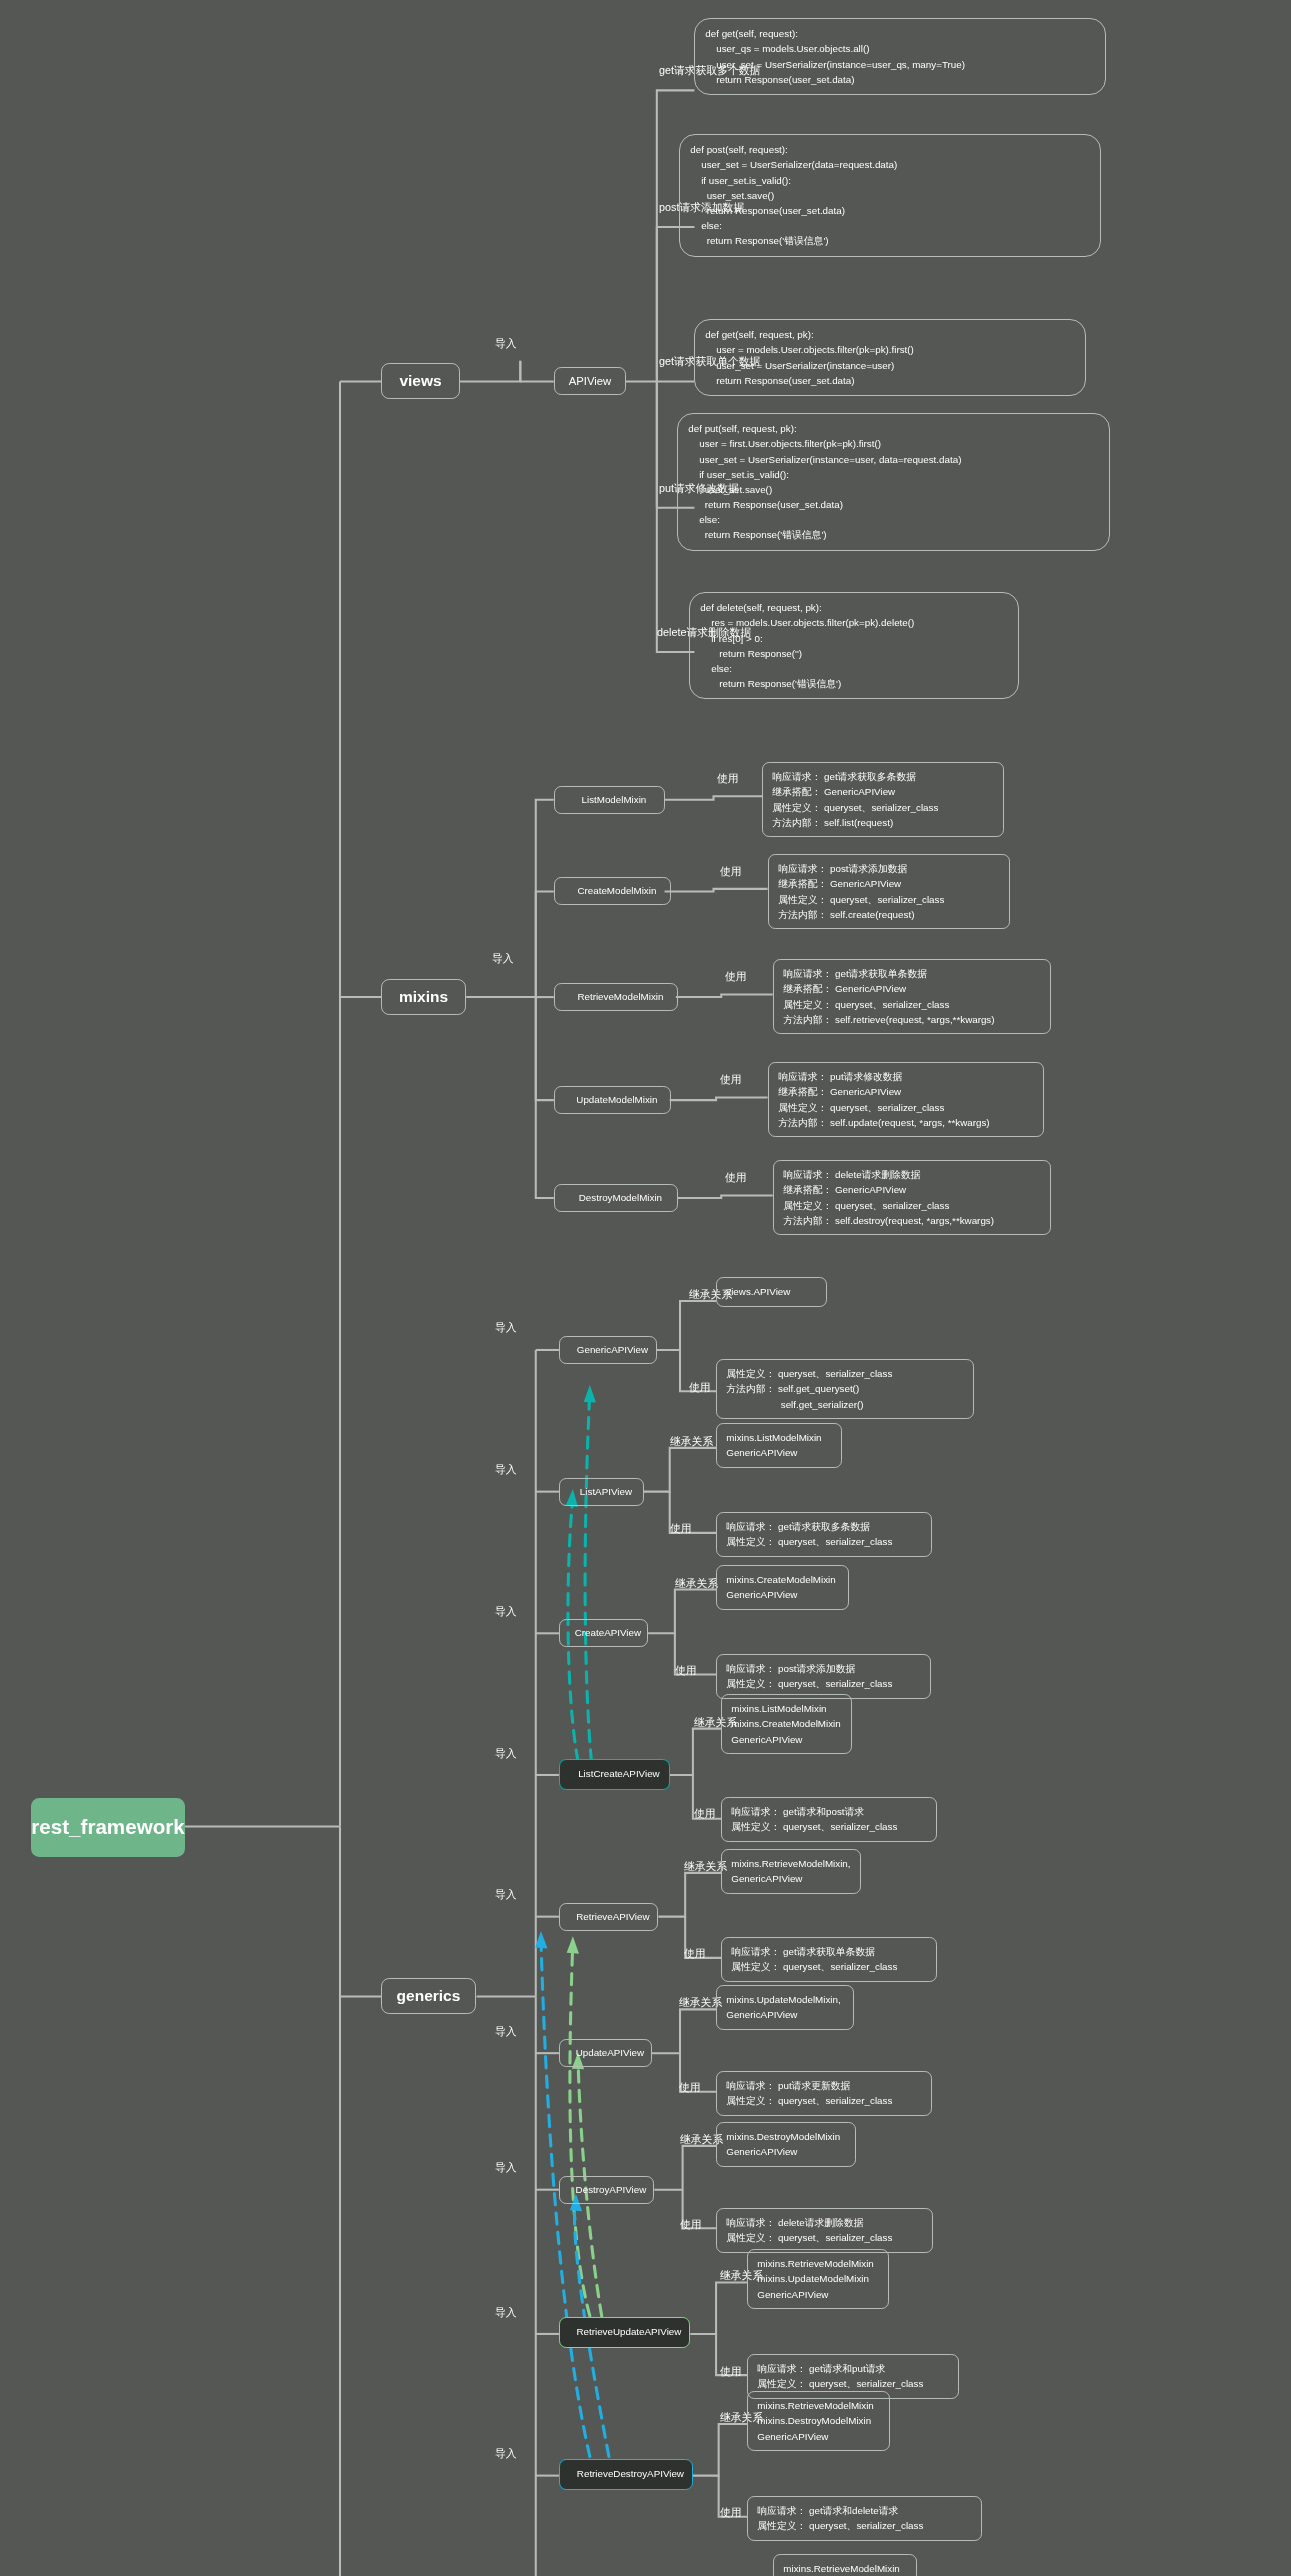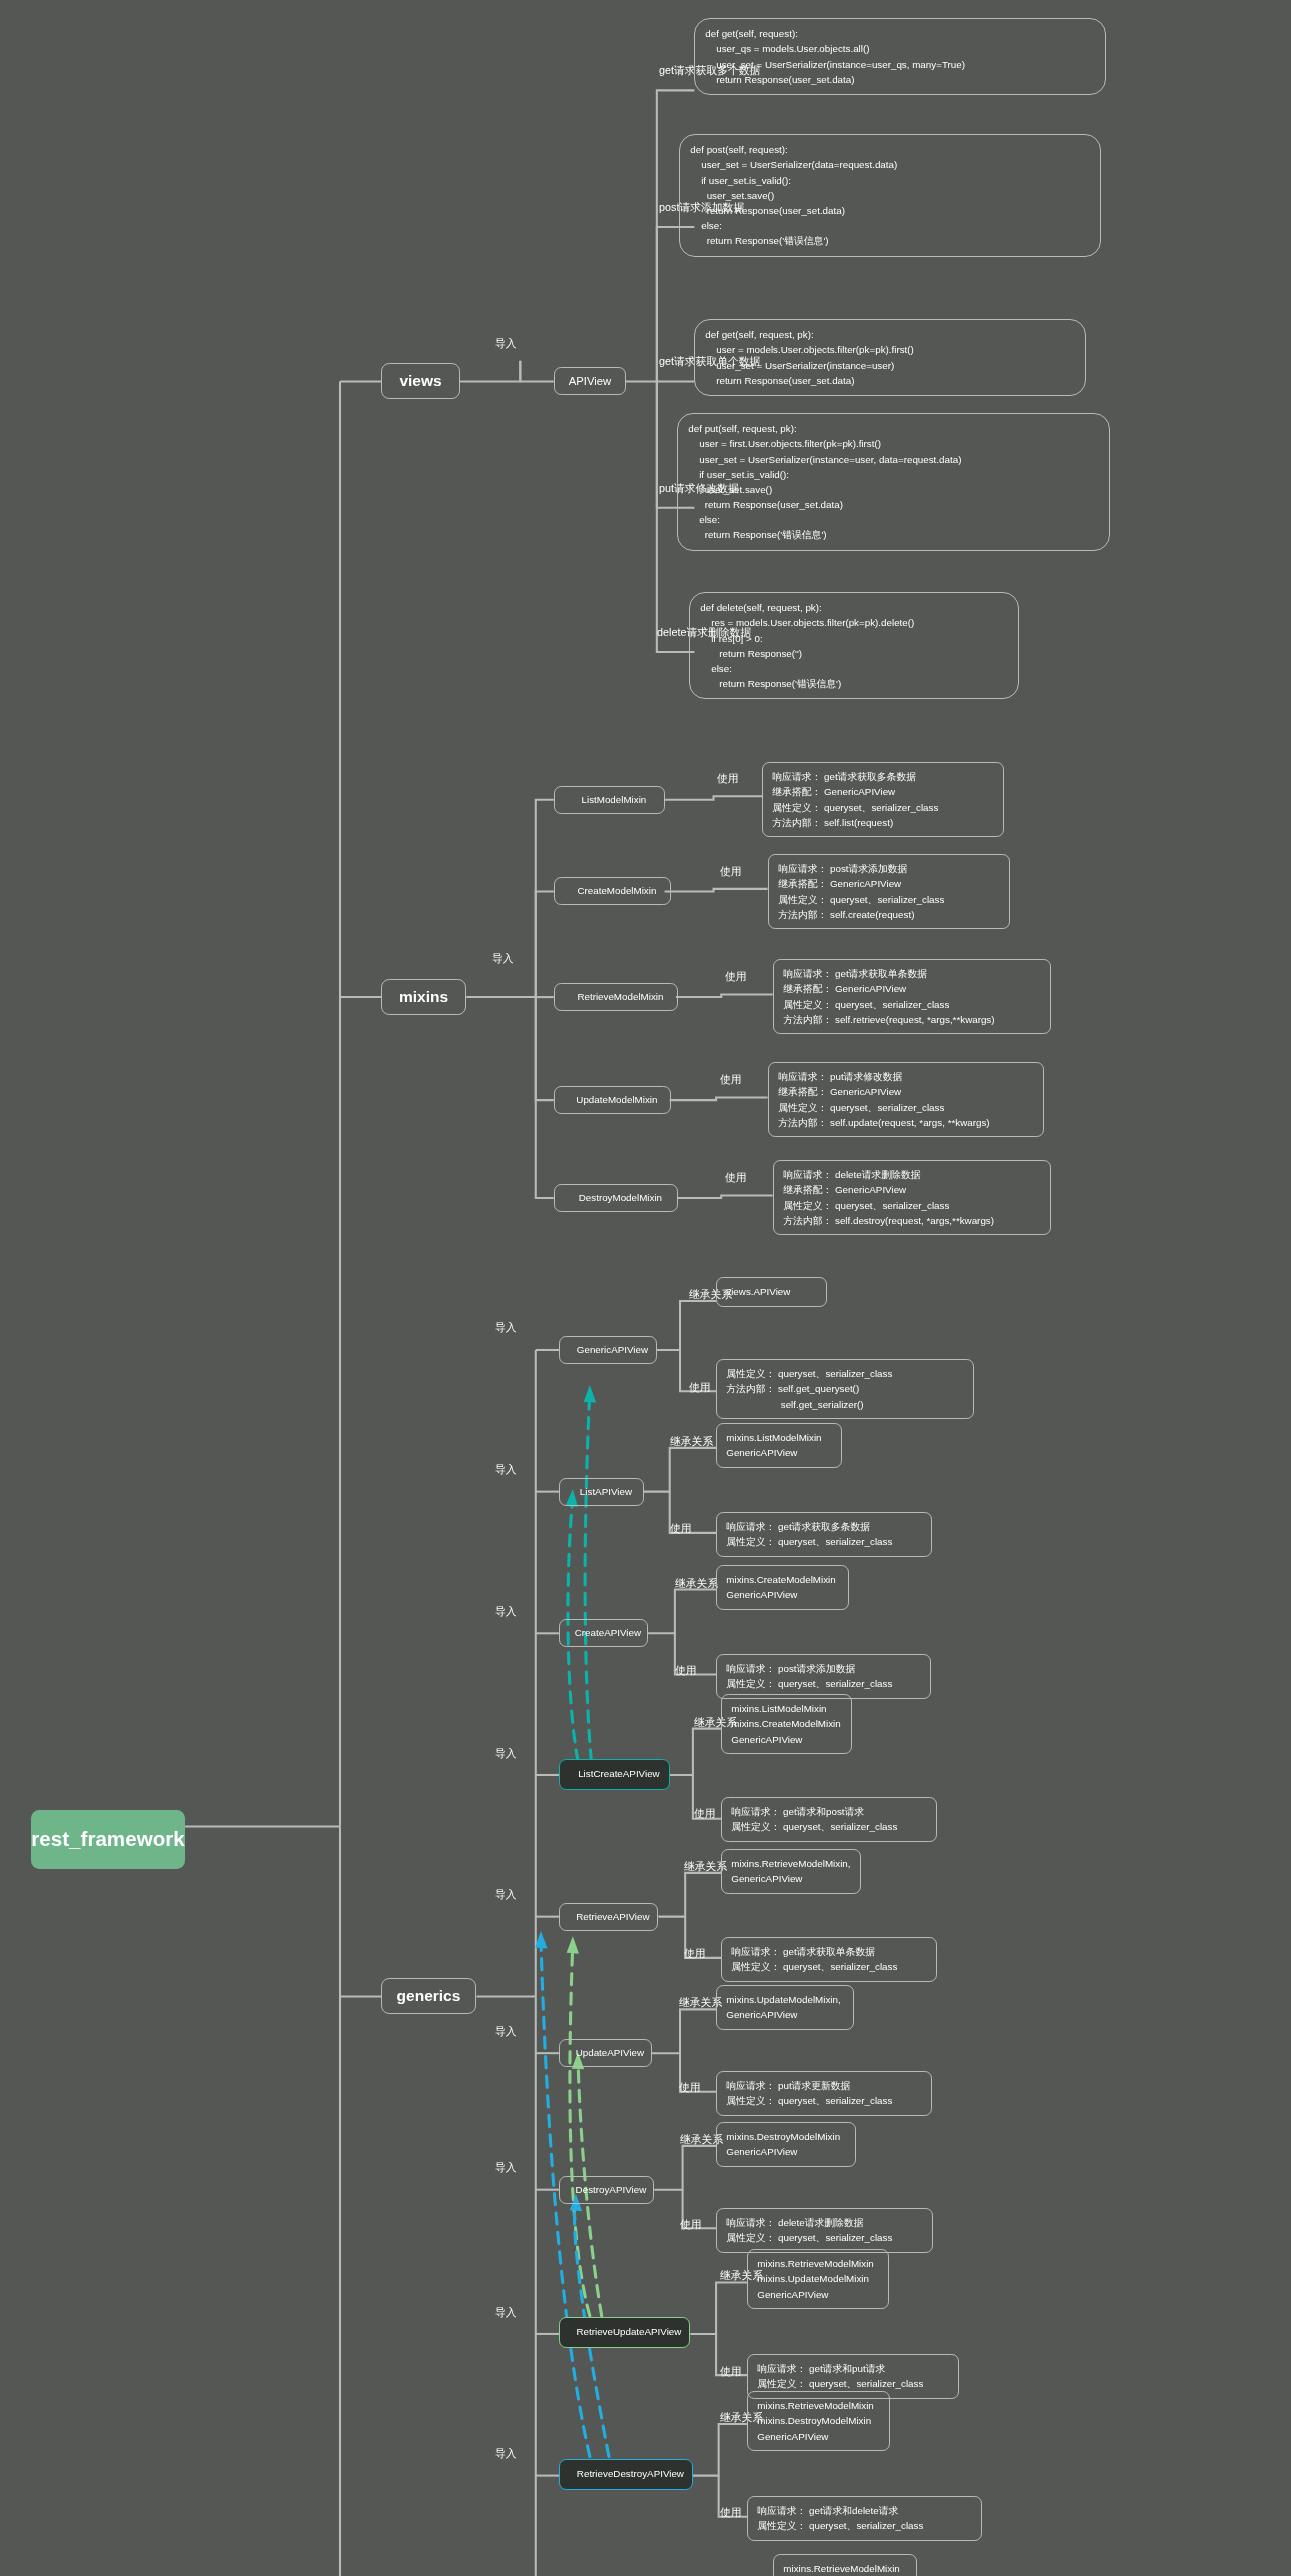--- a/index.html
+++ b/index.html
@@ -204,21 +204,21 @@
     <g fill="#8bd18b" stroke="none">
       <polygon points="1112,3758 1124,3792 1100,3790"></polygon>
       <polygon points="1122,3983 1134,4016 1110,4015"></polygon>
     </g>
     <g fill="#22aee0" stroke="none">
       <polygon points="1050,3748 1063,3782 1039,3780"></polygon>
       <polygon points="1118,4258 1130,4292 1106,4290"></polygon>
     </g>
   </svg>
 
-  <div class="node root" style="left:31px; top:1798px; width:154px;margin-top:12px;">
+  <div class="node root" style="left:31px; top:1798px; width:154px;">
     <span>rest_framework</span>
   </div>
 
   <div class="node branch" style="left:381px; top:363px; width:79px; height:36px;">
     <span>views</span>
   </div>
   <div class="edgelabel" style="left:495px; top:337px;"><span>导入</span></div>
 
   <div class="node leaf" style="left:554px; top:367px; width:72px; height:28px;">
     <span>APIView</span>

